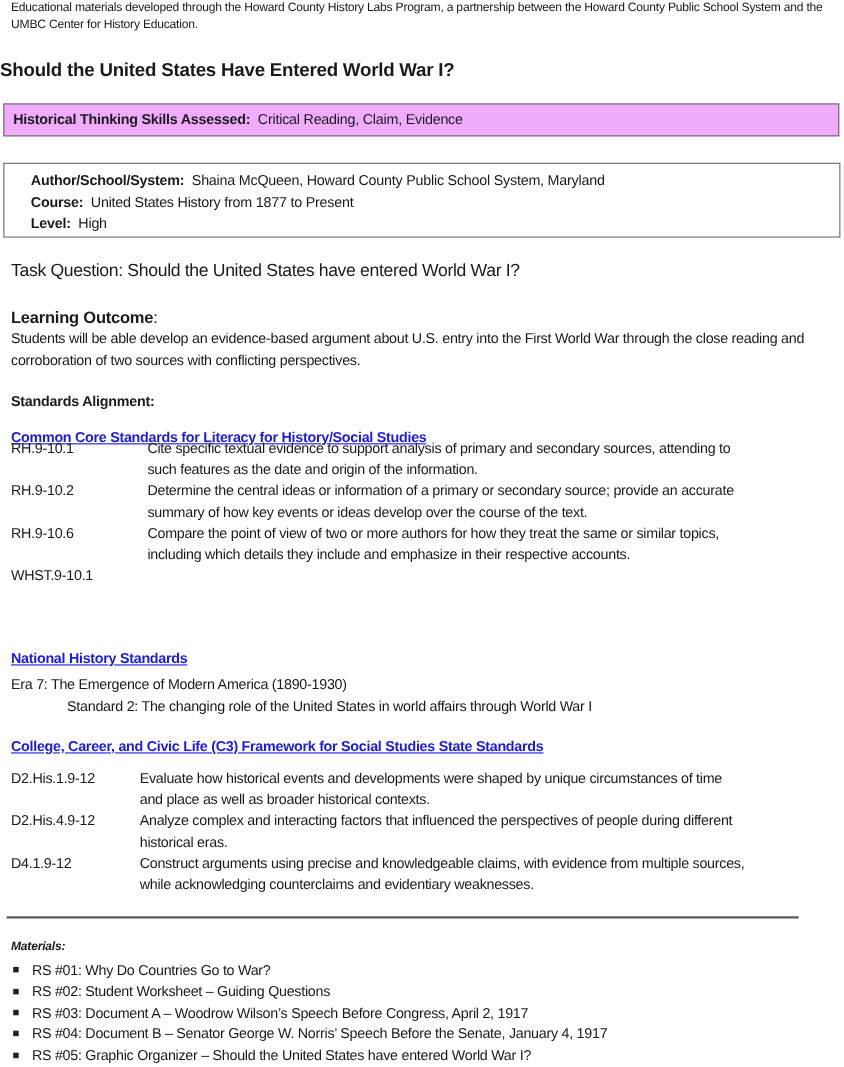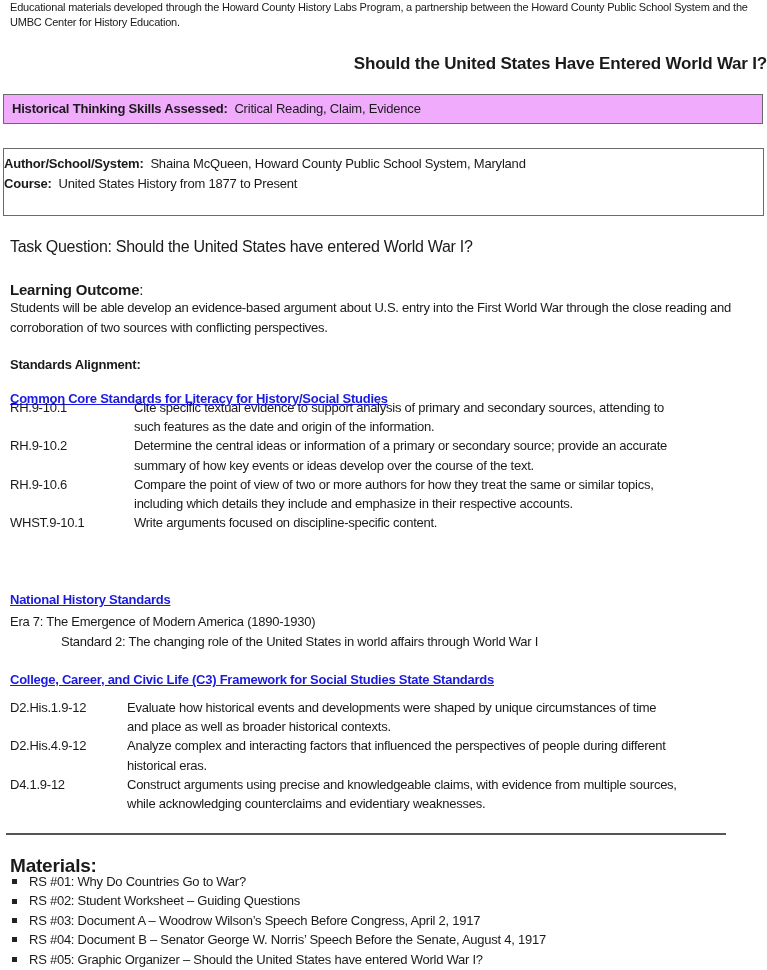--- a/index.html
+++ b/index.html
@@ -7,51 +7,51 @@
       width: 767px; height: 970px; overflow: hidden; position: relative;
       font-family: "Liberation Sans", sans-serif;
       color: #1a1a1a;
     }
     .abs { position: absolute; }
     .header-note {
       left: 10px; top: 0px; width: 740px;
       font-size: 11px; line-height: 15px; letter-spacing: -0.2px;
     }
     .doc-title {
-      left: 0; top: 54px; width: 767px; text-align: right;
+      left: 0; top: 54px; width: 767px; text-align: left;
       font-size: 17px; font-weight: bold; letter-spacing: -0.2px;
     }
     .skills-box {
       left: 3px; top: 94px; width: 760px; height: 30px;
       background: #f0abfc; border: 1.5px solid #6a6a6a; box-sizing: border-box;
       padding: 6px 8px; font-size: 13px; letter-spacing: -0.2px;
     }
     .info-box {
       left: 3px; top: 148px; width: 761px; height: 68px;
       border: 1.5px solid #6a6a6a; box-sizing: border-box; background: #fff;
-      padding: 5px 0; font-size: 13px; line-height: 19.5px; letter-spacing: -0.2px;
+      padding: 5px 24px; font-size: 13px; line-height: 19.5px; letter-spacing: -0.2px;
     }
     b { font-weight: bold; }
     .task-q {
       left: 10px; top: 238px; font-size: 16px; font-weight: normal; letter-spacing: -0.3px;
     }
     .lo-label { left: 10px; top: 281px; font-size: 15px; letter-spacing: -0.2px; }
     .lo-text {
       left: 10px; top: 298px; width: 730px; font-size: 13px; line-height: 19.5px; letter-spacing: -0.25px;
     }
     .sa-label { left: 10px; top: 357px; font-size: 13px; font-weight: bold; letter-spacing: -0.2px; }
     .link {
       color: #1a1ae0; text-decoration: underline; font-weight: bold; font-size: 13px; letter-spacing: -0.25px;
     }
     .std-table { font-size: 13px; line-height: 19.2px; letter-spacing: -0.25px; }
     .std-row { display: flex; }
     .std-code { flex: 0 0 auto; }
     .std-desc { flex: 1 1 auto; }
     .hr { left: 6px; top: 833px; width: 720px; height: 1.5px; background: #555; }
-    .materials-label { left: 10px; top: 855px; font-size: 19px; font-weight: bold; letter-spacing: -0.2px; }
+    .materials-label { left: 10px; top: 855px; font-size: 11px; font-weight: bold; letter-spacing: -0.2px; font-style: italic; }
     .mat-list { left: 10px; top: 872px; font-size: 13px; line-height: 19.4px; letter-spacing: -0.25px; margin: 0; padding: 0; list-style: none; }
     .mat-list li { display: flex; align-items: center; }
     .bullet { display: inline-block; width: 5px; height: 5px; background: #222; margin-right: 12px; margin-left: 2px; }
   </style>
 </head>
 <body>
 
 <div class="abs header-note">Educational materials developed through the Howard County History Labs Program, a partnership between the Howard County Public School System and the UMBC Center for History Education.</div>
 
 <div class="abs doc-title">Should the United States Have Entered World War I?</div>
@@ -62,20 +62,24 @@
 </div>
 
 <div class="abs info-box">
   <div>
     <b>Author/School/System:</b>&nbsp;
     <span>Shaina McQueen, Howard County Public School System, Maryland</span>
   </div>
   <div>
     <b>Course:</b>&nbsp;
     <span>United States History from 1877 to Present</span>
+  </div>
+  <div>
+    <b>Level:</b>&nbsp;
+    <span>High</span>
   </div>
 </div>
 
 <div class="abs task-q">Task Question:  Should the United States have entered World War I?</div>
 
 <div class="abs lo-label">
   <b>Learning Outcome</b><span>:</span>
 </div>
 <div class="abs lo-text">Students will be able develop an evidence-based argument about U.S. entry into the First World War through the close reading and corroboration of two sources with conflicting perspectives.</div>
 
@@ -93,21 +97,20 @@
   <div class="std-row">
     <div class="std-code" style="width:124px;">RH.9-10.2</div>
     <div class="std-desc">Determine the central ideas or information of a primary or secondary source; provide an accurate summary of how key events or ideas develop over the course of the text.</div>
   </div>
   <div class="std-row">
     <div class="std-code" style="width:124px;">RH.9-10.6</div>
     <div class="std-desc">Compare the point of view of two or more authors for how they treat the same or similar topics, including which details they include and emphasize in their respective accounts.</div>
   </div>
   <div class="std-row">
     <div class="std-code" style="width:124px;">WHST.9-10.1</div>
-    <div class="std-desc">Write arguments focused on discipline-specific content.</div>
   </div>
 </div>
 
 <div class="abs" style="left:10px; top:590px;">
   <a class="link">National History Standards</a>
 </div>
 <div class="abs std-table" style="left:10px; top:612px;">Era 7:  The Emergence of Modern America (1890-1930)</div>
 <div class="abs std-table" style="left:61px; top:632px;">Standard 2:  The changing role of the United States in world affairs through World War I</div>
 
 <div class="abs" style="left:10px; top:670px;">
@@ -140,19 +143,19 @@
   <li>
       <span class="bullet"></span>
       <span>RS #02:  Student Worksheet – Guiding Questions</span>
     </li>
   <li>
       <span class="bullet"></span>
       <span>RS #03:  Document A – Woodrow Wilson’s Speech Before Congress, April 2, 1917</span>
     </li>
   <li>
       <span class="bullet"></span>
-      <span>RS #04:  Document B – Senator George W. Norris’ Speech Before the Senate, August 4, 1917</span>
+      <span>RS #04:  Document B – Senator George W. Norris’ Speech Before the Senate, January 4, 1917</span>
     </li>
   <li>
       <span class="bullet"></span>
       <span>RS #05:  Graphic Organizer – Should the United States have entered World War I?</span>
     </li>
 </ul>
 
 </body></html>

